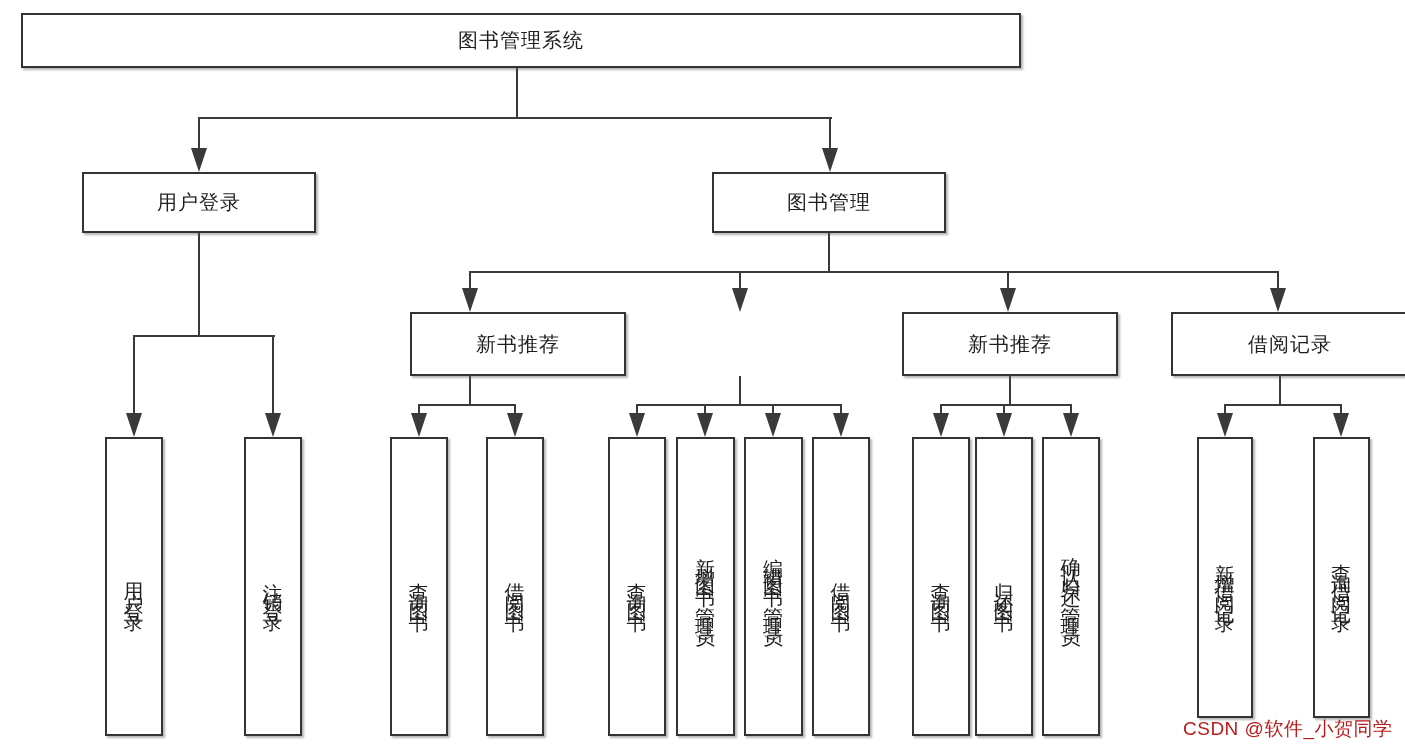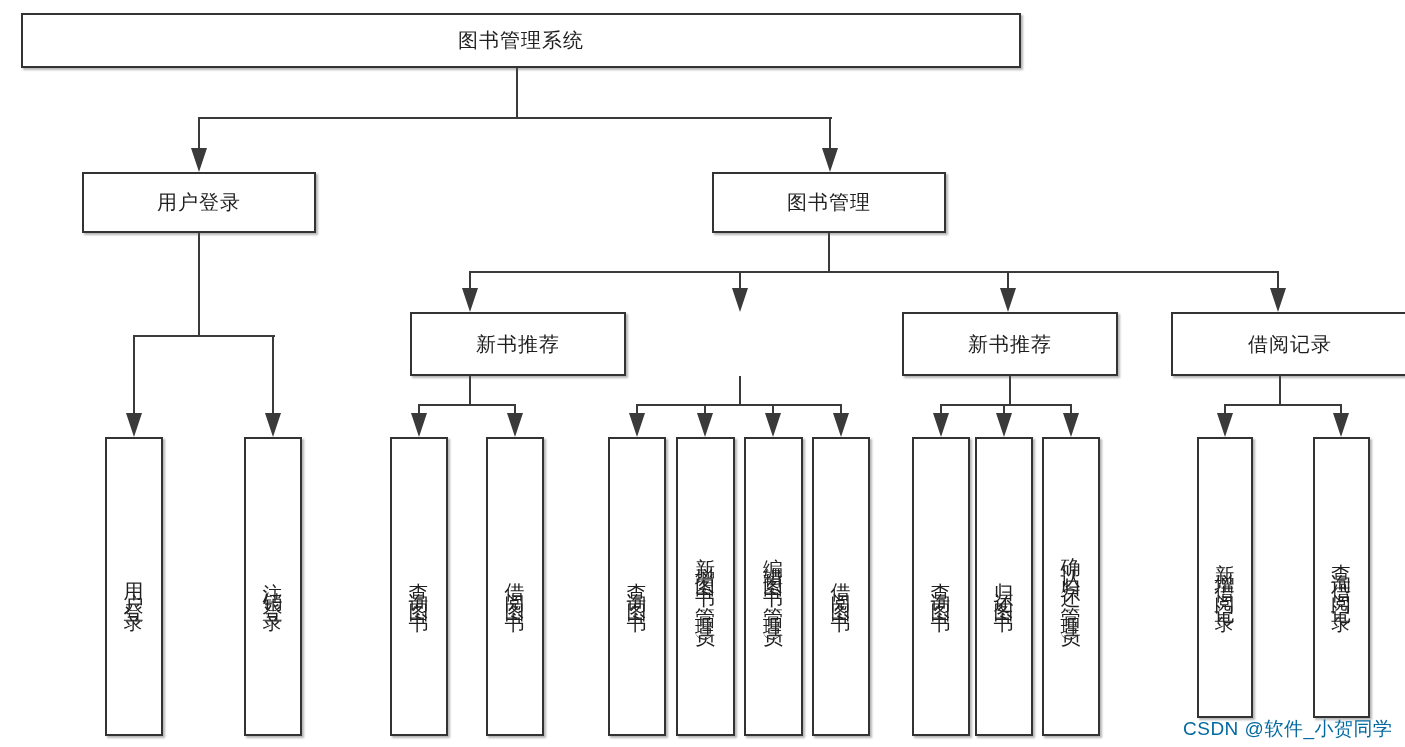--- a/index.html
+++ b/index.html
@@ -55,21 +55,21 @@
     border-left: 8px solid transparent;
     border-right: 8px solid transparent;
     border-top: 24px solid #3a3a3a;
   }
 
   .watermark {
     position: absolute;
     left: 1183px;
     top: 716px;
     font-size: 19px;
-    color: #0369a1;
+    color: #b91c1c;
     letter-spacing: 0.5px;
     white-space: nowrap;
     z-index: 5;
   }
 </style>
 </head>
 <body>
 
 <div class="canvas">
 

